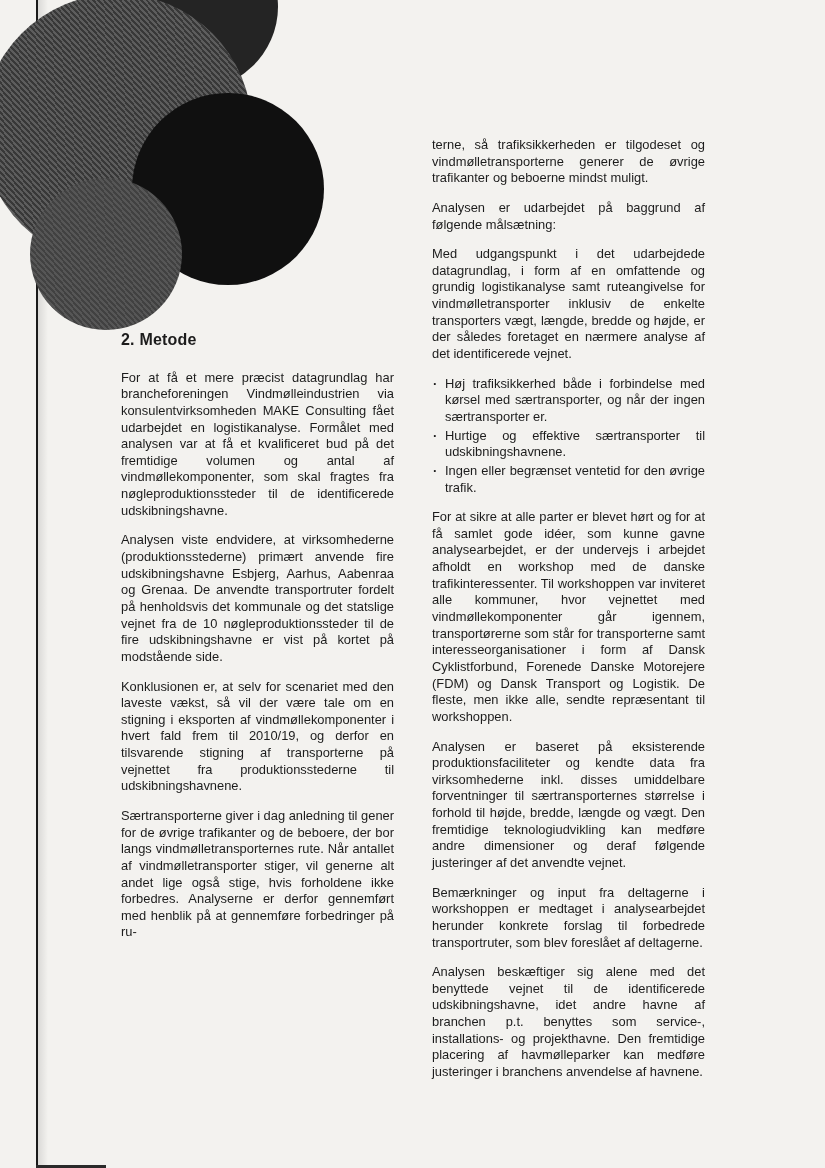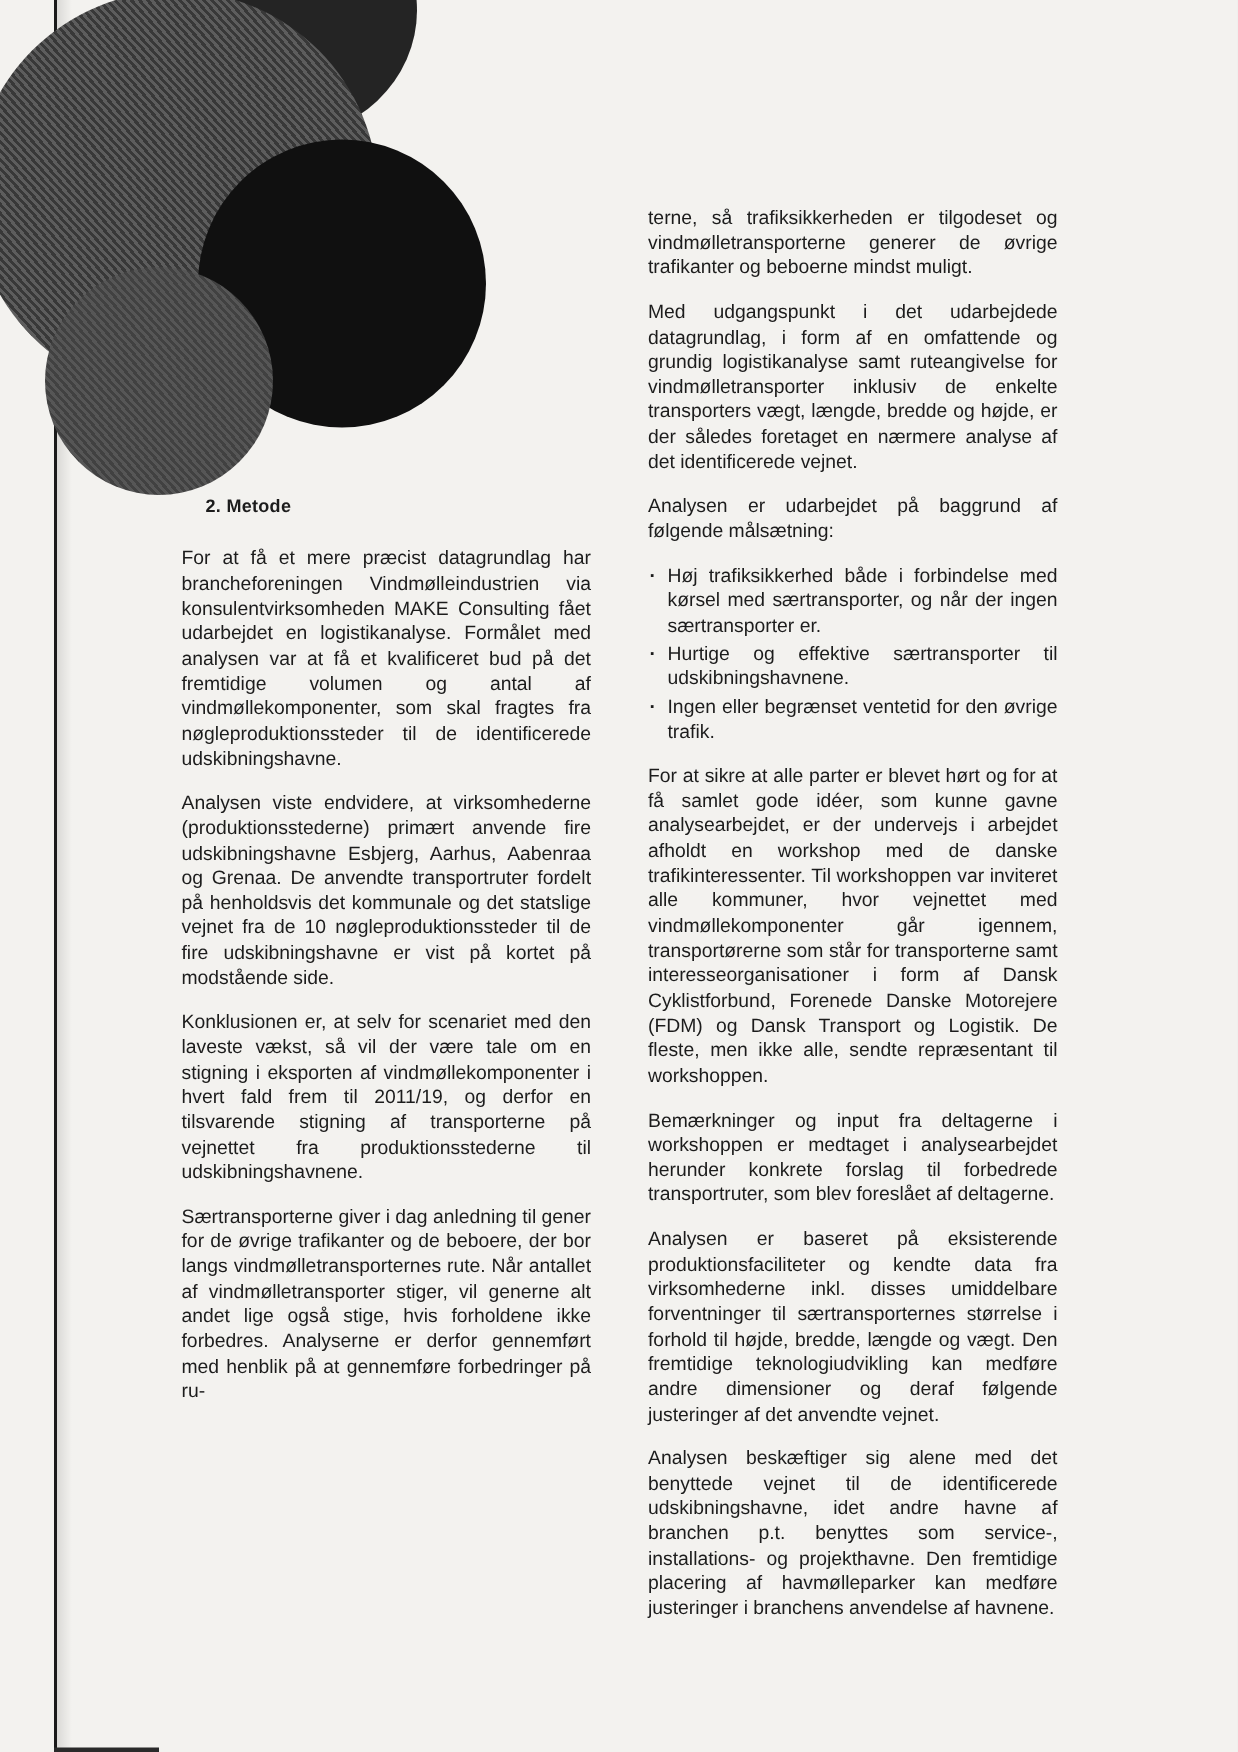--- a/index.html
+++ b/index.html
@@ -54,23 +54,23 @@
     font-size: 12.9px;
     line-height: 1.29;
     text-align: justify;
     hyphens: auto;
     -webkit-hyphens: auto;
   }
   .col-left { left: 121px; top: 330px; }
   .col-right { left: 432px; top: 137px; }
   .col p { margin: 0 0 13px 0; }
   h2.heading {
-    font-size: 12px;
+    font-size: 16px;
     font-weight: bold;
-    margin: 0 0 19px 16px;
+    margin: 0 0 19px 0;
     letter-spacing: 0.2px;
   }
   ul.goals {
     list-style: none;
     margin: 0 0 13px 0;
     padding: 0;
   }
   ul.goals li {
     position: relative;
     padding-left: 13px;
@@ -101,45 +101,45 @@
     <div class="circle c-top"></div>
     <div class="circle c-striped"></div>
     <div class="circle c-black"></div>
     <div class="circle c-gray"></div>
   </div>
 
   <div class="col col-left">
     <h2 class="heading">2. Metode</h2>
     <p>For at få et mere præcist datagrundlag har brancheforeningen Vindmølleindustrien via konsulentvirksomheden MAKE Consulting fået udarbejdet en logistikanalyse. Formålet med analysen var at få et kvalificeret bud på det fremtidige volumen og antal af vindmøllekomponenter, som skal fragtes fra nøgleproduktionssteder til de identificerede udskibningshavne.</p>
     <p>Analysen viste endvidere, at virksomhederne (produktionsstederne) primært anvende fire udskibningshavne Esbjerg, Aarhus, Aabenraa og Grenaa. De anvendte transportruter fordelt på henholdsvis det kommunale og det statslige vejnet fra de 10 nøgleproduktionssteder til de fire udskibningshavne er vist på kortet på modstående side.</p>
-    <p>Konklusionen er, at selv for scenariet med den laveste vækst, så vil der være tale om en stigning i eksporten af vindmøllekomponenter i hvert fald frem til 2011/19, og derfor en tilsvarende stigning af transporterne på vejnettet fra produktionsstederne til udskibningshavnene.</p>
+    <p>Konklusionen er, at selv for scenariet med den laveste vækst, så vil der være tale om en stigning i eksporten af vindmøllekomponenter i hvert fald frem til 2010/19, og derfor en tilsvarende stigning af transporterne på vejnettet fra produktionsstederne til udskibningshavnene.</p>
     <p>Særtransporterne giver i dag anledning til gener for de øvrige trafikanter og de beboere, der bor langs vindmølletransporternes rute. Når antallet af vindmølletransporter stiger, vil generne alt andet lige også stige, hvis forholdene ikke forbedres. Analyserne er derfor gennemført med henblik på at gennemføre forbedringer på ru-</p>
   </div>
 
   <div class="col col-right">
     <p>terne, så trafiksikkerheden er tilgodeset og vindmølletransporterne generer de øvrige trafikanter og beboerne mindst muligt.</p>
+    <p>Analysen er udarbejdet på baggrund af følgende målsætning:</p>
     <p>Med udgangspunkt i det udarbejdede datagrundlag, i form af en omfattende og grundig logistikanalyse samt ruteangivelse for vindmølletransporter inklusiv de enkelte transporters vægt, længde, bredde og højde, er der således foretaget en nærmere analyse af det identificerede vejnet.</p>
-    <p>Analysen er udarbejdet på baggrund af følgende målsætning:</p>
 
     <ul class="goals">
       <li>
         <span class="marker">·</span>
         <span>Høj trafiksikkerhed både i forbindelse med kørsel med særtransporter, og når der ingen særtransporter er.</span>
       </li>
       <li>
         <span class="marker">·</span>
         <span>Hurtige og effektive særtransporter til udskibningshavnene.</span>
       </li>
       <li>
         <span class="marker">·</span>
         <span>Ingen eller begrænset ventetid for den øvrige trafik.</span>
       </li>
     </ul>
 
     <p>For at sikre at alle parter er blevet hørt og for at få samlet gode idéer, som kunne gavne analysearbejdet, er der undervejs i arbejdet afholdt en workshop med de danske trafikinteressenter. Til workshoppen var inviteret alle kommuner, hvor vejnettet med vindmøllekomponenter går igennem, transportørerne som står for transporterne samt interesseorganisationer i form af Dansk Cyklistforbund, Forenede Danske Motorejere (FDM) og Dansk Transport og Logistik. De fleste, men ikke alle, sendte repræsentant til workshoppen.</p>
+    <p>Analysen er baseret på eksisterende produktionsfaciliteter og kendte data fra virksomhederne inkl. disses umiddelbare forventninger til særtransporternes størrelse i forhold til højde, bredde, længde og vægt. Den fremtidige teknologiudvikling kan medføre andre dimensioner og deraf følgende justeringer af det anvendte vejnet.</p>
     <p>Bemærkninger og input fra deltagerne i workshoppen er medtaget i analysearbejdet herunder konkrete forslag til forbedrede transportruter, som blev foreslået af deltagerne.</p>
-    <p>Analysen er baseret på eksisterende produktionsfaciliteter og kendte data fra virksomhederne inkl. disses umiddelbare forventninger til særtransporternes størrelse i forhold til højde, bredde, længde og vægt. Den fremtidige teknologiudvikling kan medføre andre dimensioner og deraf følgende justeringer af det anvendte vejnet.</p>
     <p>Analysen beskæftiger sig alene med det benyttede vejnet til de identificerede udskibningshavne, idet andre havne af branchen p.t. benyttes som service-, installations- og projekthavne. Den fremtidige placering af havmølleparker kan medføre justeringer i branchens anvendelse af havnene.</p>
   </div>
 
   <div class="bottom-mark"></div>
 
 </div>
 
 </body></html>

